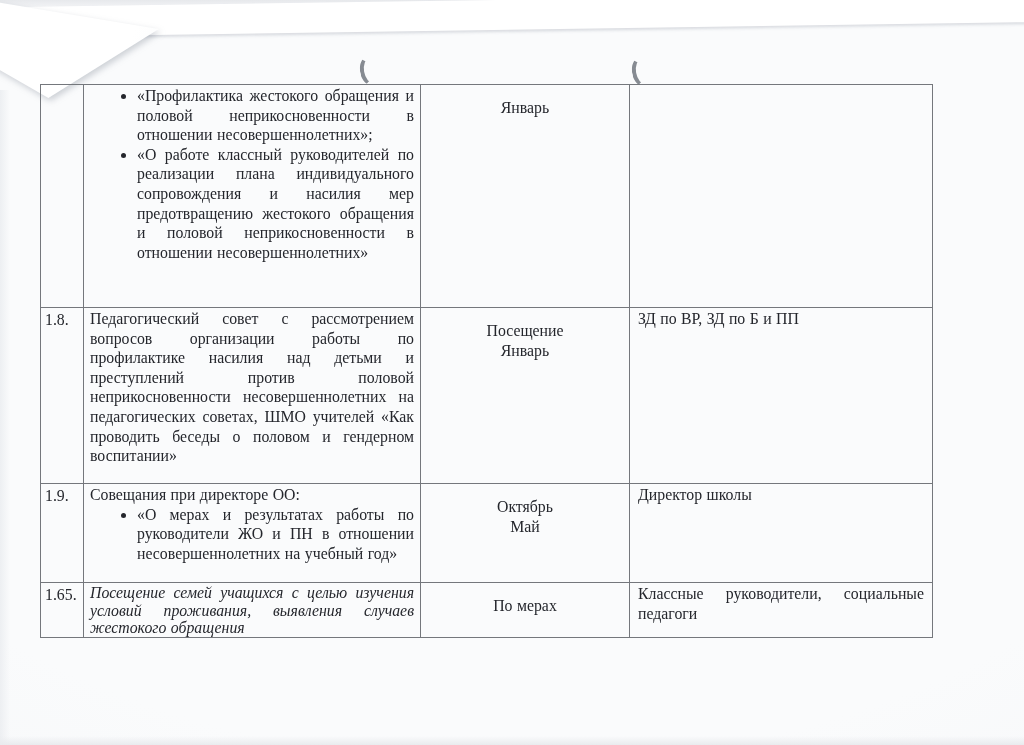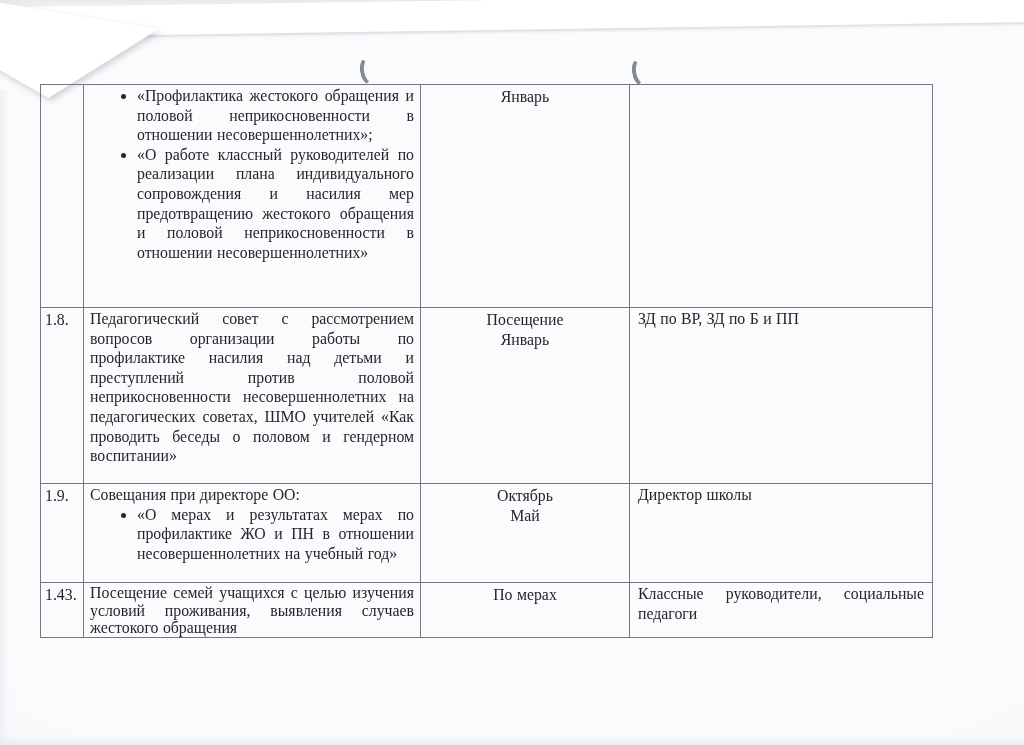--- a/index.html
+++ b/index.html
@@ -71,26 +71,26 @@
     color: #24262c;
     word-spacing: 0.5px;
   }
   table.plan td {
     border: 1px solid #74777c;
     vertical-align: top;
     overflow: hidden;
   }
   td.num  { padding: 2px 2px 0 4px; margin-top: 42px; }
   td.act  { padding: 1px 6px 0 6px; text-align: justify; }
-  td.date { padding: 2px 4px 0 4px; text-align: center; }
+  td.date { padding: 13px 4px 0 4px; text-align: center; }
   td.resp { padding: 1px 8px 0 8px; text-align: justify; }
 
   td.act ul { margin: 0; padding: 0 0 0 47px; list-style: disc outside; }
   td.act li { text-align: justify; }
-  .tight { line-height: 17.6px; }
+  .tight { line-height: 17.6px; font-style: italic; }
 </style>
 </head>
 <body>
 
 <div class="stage">
 
   <div class="top-strip"></div>
   <div class="top-band"></div>
   <div class="fold-wrap">
     <div class="fold"></div>
@@ -131,33 +131,33 @@
         <div>Январь</div>
       </td>
       <td class="resp">ЗД по ВР, ЗД по Б и ПП</td>
     </tr>
 
     <tr style="height:99px">
       <td class="num">1.9.</td>
       <td class="act">
         <div>Совещания при директоре ОО:</div>
         <ul>
-          <li>«О мерах и результатах мерах по профилактике ЖО и ПН в отношении несовершеннолетних на учебный год»</li>
+          <li>«О мерах и результатах работы по руководители ЖО и ПН в отношении несовершеннолетних на учебный год»</li>
         </ul>
       </td>
       <td class="date">
         <div>Октябрь</div>
         <div>Май</div>
       </td>
       <td class="resp">Директор школы</td>
     </tr>
 
 
     <tr style="height:55px">
-      <td class="num">1.43.</td>
+      <td class="num">1.65.</td>
       <td class="act tight">Посещение семей учащихся с целью изучения условий проживания, выявления случаев жестокого обращения</td>
       <td class="date">
         <div>По мерах</div>
       </td>
       <td class="resp">Классные руководители, социальные педагоги</td>
     </tr>
   </tbody>
     </table>
 </div>
 

